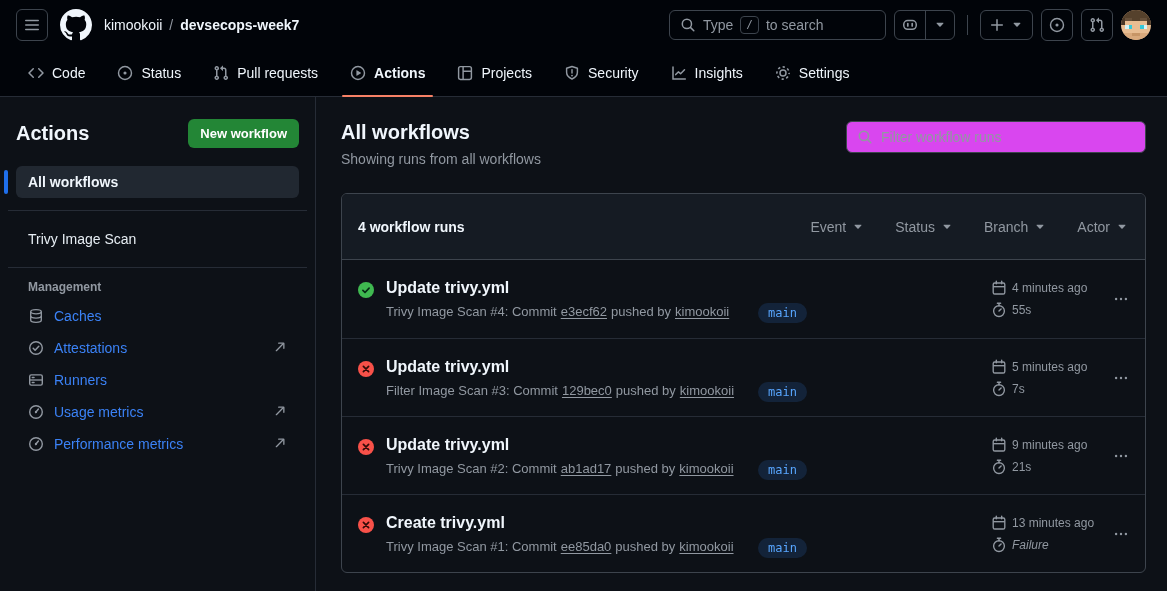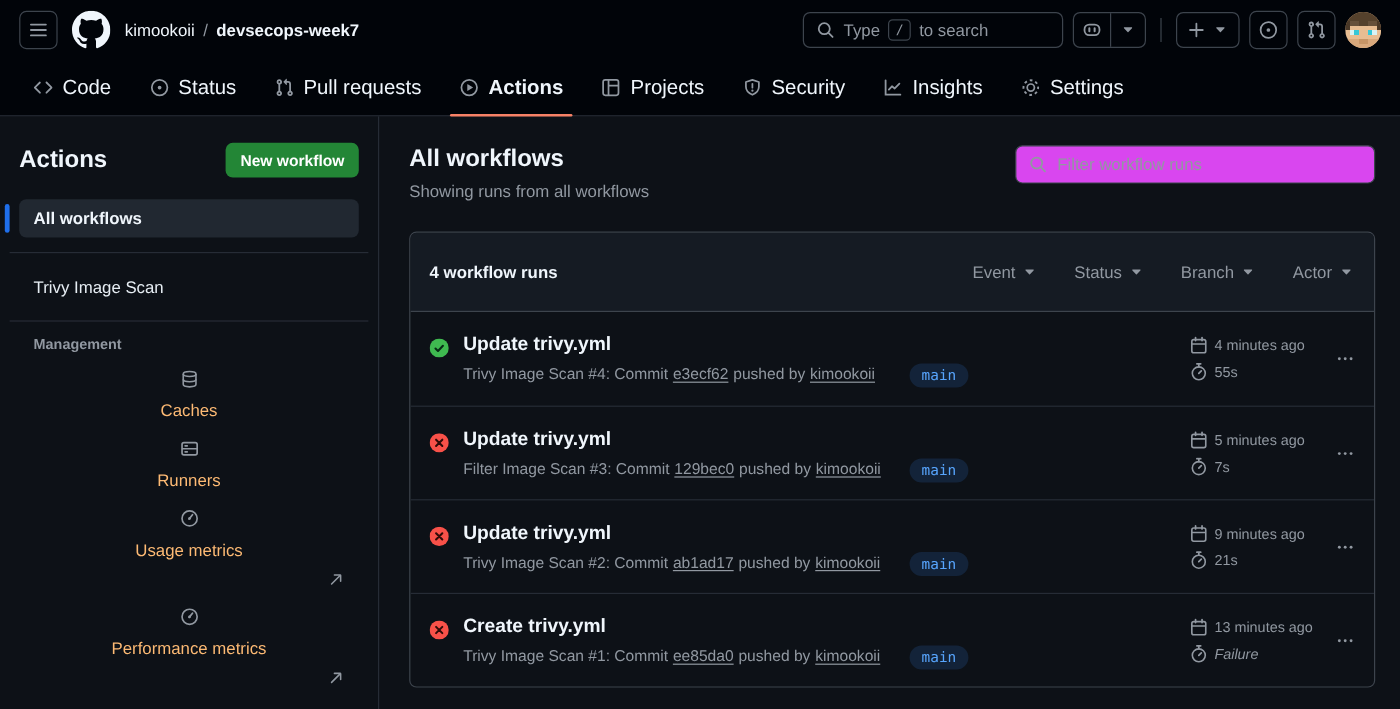--- a/index.html
+++ b/index.html
@@ -31,21 +31,21 @@
   .vdiv { width: 1px; height: 20px; background: #3d444d; margin: 0 4px; }
   .combo-btn { display: flex; align-items: center; gap: 5px; height: 30px; padding: 0 8px;
     border: 1px solid #3d444d; border-radius: 6px; color: #9198a1; cursor: pointer; }
   .sq-btn { width: 32px; height: 32px; border: 1px solid #3d444d; border-radius: 6px;
     display: inline-flex; align-items: center; justify-content: center; color: #9198a1; cursor: pointer; }
   .avatar { width: 30px; height: 30px; border-radius: 50%; overflow: hidden; display: block; cursor: pointer; flex-shrink: 0; }
 
   
   .repo-nav { background: #010409; display: flex; align-items: stretch; padding: 0 12px; height: 47px; border-bottom: 1px solid #262c36; }
   .tab { display: flex; align-items: center; gap: 8px; padding: 0 8px; margin: 0 8px; position: relative;
-    color: #f0f6fc; font-size: 17px; cursor: pointer; white-space: nowrap; }
+    color: #f0f6fc; font-size: 14px; cursor: pointer; white-space: nowrap; }
   .tab [data-icon-slot] { color: #9198a1; }
   .tab.active { font-weight: 700; }
   .tab.active::after { content: ""; position: absolute; left: 0; right: 0; bottom: -1px; height: 2px;
     background: #f78166; border-radius: 2px; }
 
   
   .content { display: flex; height: 494px; }
 
   
   .sidebar { width: 316px; flex-shrink: 0; border-right: 1px solid #262c36; padding: 16px; }
@@ -53,22 +53,22 @@
   .sidebar-title { font-size: 20px; font-weight: 700; }
   .btn-green { background: #238636; color: #ffffff; font-weight: 700; font-size: 13px;
     border-radius: 6px; padding: 7px 12px; cursor: pointer; }
   .sb-selected { position: relative; background: #212831; border-radius: 6px; padding: 8px 12px;
     font-weight: 700; font-size: 14px; cursor: pointer; }
   .sb-selected::before { content: ""; position: absolute; left: -12px; top: 4px; bottom: 4px; width: 4px;
     border-radius: 2px; background: #1f6feb; }
   .sb-divider { height: 1px; background: #262c36; margin: 12px -8px; }
   .sb-item { padding: 8px 12px; font-size: 14px; color: #e6edf3; cursor: pointer; border-radius: 6px; }
   .mgmt-heading { font-size: 12px; font-weight: 700; color: #9198a1; margin: 10px 0 6px 12px; }
-  .mgmt-item { display: flex; align-items: center; gap: 10px; padding: 8px 12px; font-size: 14px;
-    color: #fdba74; cursor: pointer; border-radius: 6px; flex-direction: column; }
+  .mgmt-item { display: flex; align-items: flex-start; gap: 10px; padding: 8px 12px; font-size: 14px;
+    color: #3b82f6; cursor: pointer; border-radius: 6px; }
   .mgmt-item [data-icon-slot] { color: #9198a1; }
   .mgmt-item .ext { margin-left: auto; color: #9198a1; }
 
   
   .main { flex: 1; min-width: 0; padding: 24px 21px 0 25px; }
   .main-head { display: flex; justify-content: space-between; align-items: flex-start; margin-bottom: 26px; }
   .main-title { font-size: 20px; font-weight: 700; margin-bottom: 7px; }
   .main-sub { font-size: 14px; color: #9198a1; }
   .filter-box { width: 300px; height: 32px; border: 1px solid #3d444d; border-radius: 6px;
     display: flex; align-items: center; gap: 8px; padding: 0 10px; color: #9198a1; background: #d946ef; }
@@ -292,20 +292,35 @@
               <path d="M2.7 3.7v8.6c0 1.16 2.37 2.1 5.3 2.1s5.3-.94 5.3-2.1V3.7" fill="none" stroke="currentColor" stroke-width="1.35"></path>
               <path d="M2.7 8c0 1.16 2.37 2.1 5.3 2.1S13.3 9.16 13.3 8" fill="none" stroke="currentColor" stroke-width="1.35"></path>
             </svg>
           </span>
       <span>Caches</span>
 
     </div>
         <div class="mgmt-item">
       <span data-icon-slot="">
             <svg width="16" height="16" viewBox="0 0 16 16" fill="currentColor" aria-hidden="true">
+              <circle cx="8" cy="8" r="6.3" fill="none" stroke="currentColor" stroke-width="1.4"></circle>
+              <path d="m5.2 8.3 1.9 1.9 3.7-3.9" fill="none" stroke="currentColor" stroke-width="1.5" stroke-linecap="round" stroke-linejoin="round"></path>
+            </svg>
+          </span>
+      <span>Attestations</span>
+      <span class="ext" data-icon="ext">
+            <svg width="14" height="14" viewBox="0 0 16 16" fill="currentColor" aria-hidden="true">
+              <path d="M6.5 3.6h5.4a.5.5 0 0 1 .5.5v5.4" fill="none" stroke="currentColor" stroke-width="1.5" stroke-linecap="round"></path>
+              <path d="M11.9 4.1 3.8 12.2" stroke="currentColor" stroke-width="1.5" stroke-linecap="round" fill="none"></path>
+            </svg>
+          </span>
+    </div>
+        <div class="mgmt-item">
+      <span data-icon-slot="">
+            <svg width="16" height="16" viewBox="0 0 16 16" fill="currentColor" aria-hidden="true">
               <rect x="1.7" y="2.9" width="12.6" height="10.2" rx="1.6" fill="none" stroke="currentColor" stroke-width="1.4"></rect>
               <path d="M1.7 8h12.6" stroke="currentColor" stroke-width="1.3" fill="none"></path>
               <path d="M4.3 5.5h1.7M4.3 10.5h1.7" stroke="currentColor" stroke-width="1.5" stroke-linecap="round" fill="none"></path>
             </svg>
           </span>
       <span>Runners</span>
 
     </div>
         <div class="mgmt-item">
       <span data-icon-slot="">

